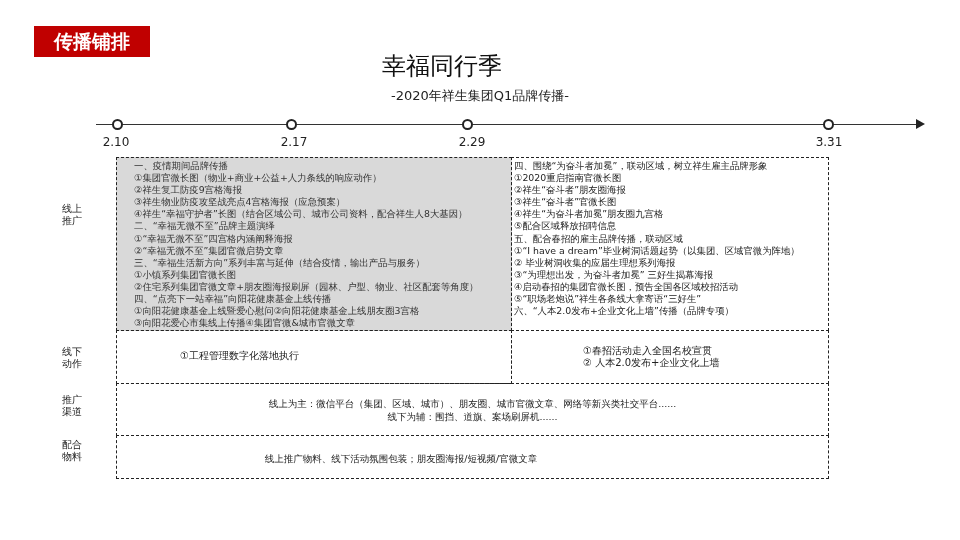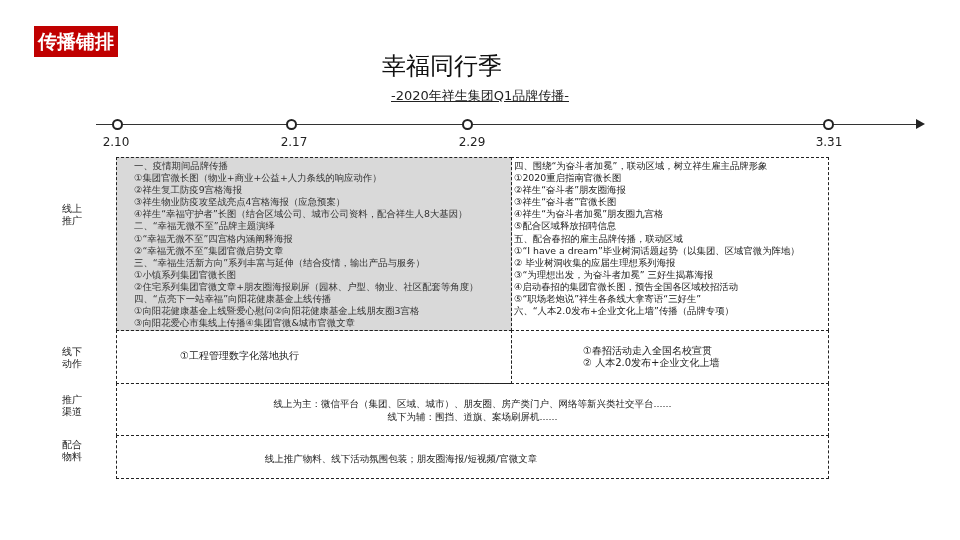--- a/index.html
+++ b/index.html
@@ -1,21 +1,21 @@
 <!DOCTYPE html>
 <html><head>
 <meta charset="utf-8">
 <style>
   html,body{margin:0;padding:0;}
   body{width:960px;height:540px;position:relative;background:#fff;overflow:hidden;
        font-family:"DejaVu Sans","Liberation Sans",sans-serif;color:#222;}
-  .badge{position:absolute;left:34px;top:26px;height:31px;padding:0 4px;background:#c00000;color:#fff;
+  .badge{position:absolute;left:34px;top:26px;height:31px;padding:0 20px;background:#c00000;color:#fff;
          font-size:19px;font-weight:bold;line-height:31px;letter-spacing:0px;text-align:right;}
   .title{position:absolute;left:0;width:884px;top:50px;text-align:center;font-size:24px;color:#111;}
-  .subtitle{position:absolute;left:0;width:960px;top:87px;text-align:center;font-size:13px;color:#222;text-decoration:underline;}
+  .subtitle{position:absolute;left:0;width:960px;top:87px;text-align:center;font-size:13px;color:#222;}
   .axis{position:absolute;left:96px;top:124px;width:826px;height:1px;background:#333;}
   .arrow{position:absolute;left:916px;top:119px;width:0;height:0;border-top:5px solid transparent;
          border-bottom:5px solid transparent;border-left:9px solid #222;}
   .tick{position:absolute;top:119px;width:7px;height:7px;border:2px solid #222;border-radius:50%;background:#fff;}
   .tick-label{position:absolute;top:135px;font-size:12px;color:#222;width:50px;text-align:center;}
   .rowlabel{position:absolute;left:50px;width:40px;font-size:10px;line-height:12px;color:#222;}
   .box{position:absolute;border:1px dashed #222;box-sizing:border-box;}
   .shaded{background:#d9d9d9;}
   .list{position:absolute;font-size:9.4px;line-height:12.1px;color:#333;white-space:nowrap;}
   .list div{margin:0;}
@@ -95,18 +95,18 @@
 <div class="box" style="left:116px;top:330px;width:396px;height:54px"></div>
 <div class="box" style="left:511px;top:330px;width:318px;height:54px"></div>
 <div class="center-text" style="left:180px;top:349px">①工程管理数字化落地执行</div>
 <div class="center-text" style="left:583px;top:345px;line-height:12px">
   <div>①春招活动走入全国名校宣贯</div>
   <div>② 人本2.0发布+企业文化上墙</div>
 </div>
 
 <div class="box" style="left:116px;top:383px;width:713px;height:53px"></div>
 <div class="center-text" style="left:116px;width:713px;top:397px;text-align:center;font-size:9.5px;line-height:13px">
-  <div>线上为主：微信平台（集团、区域、城市）、朋友圈、房产类门户、网络等新兴类社交平台......</div>
+  <div>线上为主：微信平台（集团、区域、城市）、朋友圈、城市官微文章、网络等新兴类社交平台......</div>
   <div>线下为辅：围挡、道旗、案场刷屏机......</div>
 </div>
 
 <div class="box" style="left:116px;top:435px;width:713px;height:44px"></div>
 <div class="center-text" style="left:116px;width:570px;top:452px;text-align:center;font-size:9.5px">线上推广物料、线下活动氛围包装；朋友圈海报/短视频/官微文章</div>
 
 </body></html>

